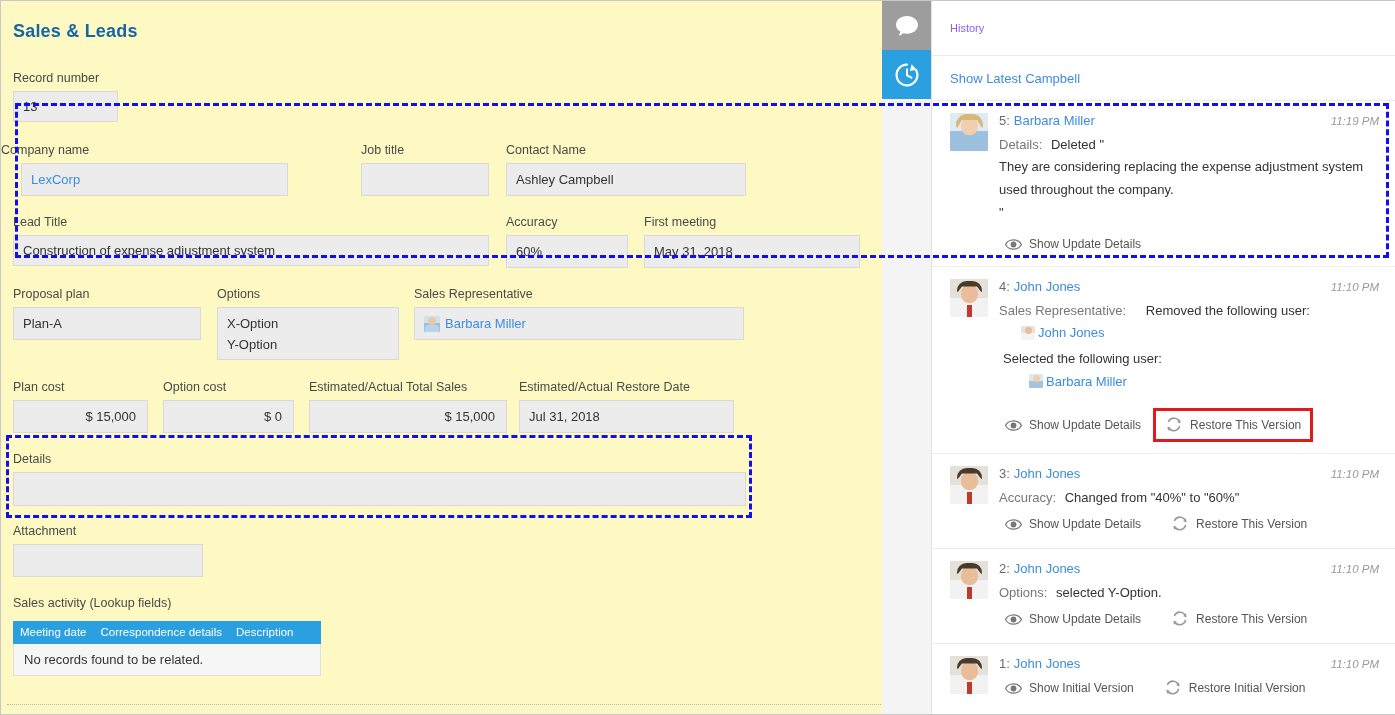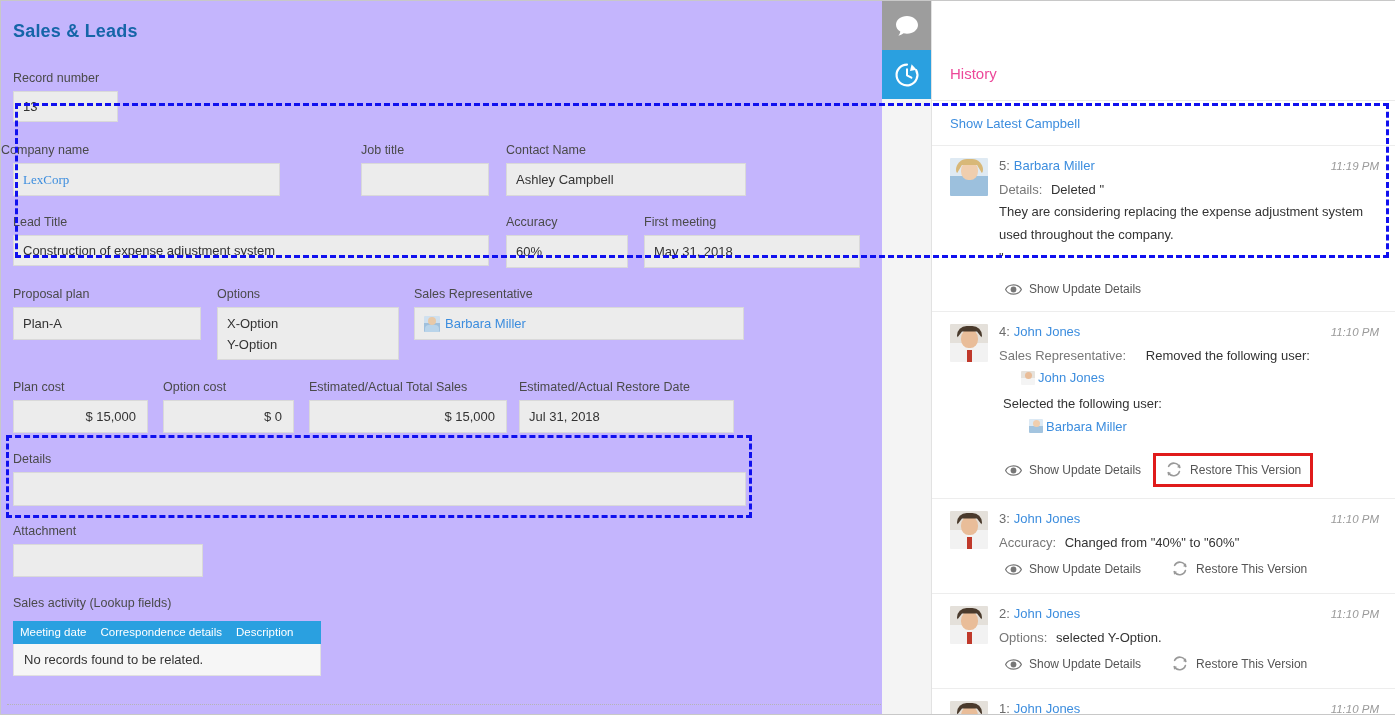--- a/index.html
+++ b/index.html
@@ -11,21 +11,21 @@
     overflow:hidden;
     position:relative;
   }
 
   
   #app { position:absolute; inset:0; border:1px solid #c8c8c8; background:#f4f4f4; }
 
   
   #form-panel {
     position:absolute; left:0; top:0; width:896px; height:713px;
-    background:#c4b5fd; overflow:hidden;
+    background:#fef9c3; overflow:hidden;
   }
   #page-title {
     position:absolute; left:12px; top:20px;
     font-size:18px; font-weight:bold; color:#1565a8; letter-spacing:.2px;
   }
   .fld-label {
     position:absolute; font-size:12.5px; color:#4a4a4a; white-space:nowrap;
   }
   .fld-box {
     position:absolute; background:#ececec; border:1px solid #d9d9d9;
@@ -78,21 +78,21 @@
   #rail-comments { background:#9d9d9d; }
   #rail-history  { background:#2aa0e0; }
 
   
   #history-panel {
     position:absolute; left:930px; top:0; width:464px; height:713px;
     background:#fff; border-left:1px solid #e2e2e2; overflow:hidden;
   }
   #history-header {
     height:55px; display:flex; align-items:center; padding-left:18px;
-    font-size:15px; color:#ec4899; border-bottom:1px solid #eaeaea;margin-top:45px;
+    font-size:11px; color:#8b5cf6; border-bottom:1px solid #eaeaea;
   }
   #show-latest {
     padding:15px 0 14px 18px; font-size:13px; color:#3c8dde; cursor:pointer;
   }
   .hist-entry {
     display:flex; gap:11px; padding:12px 14px 11px 18px;
     border-top:1px solid #ededed; position:relative;
   }
   .hist-entry.first { border-top:1px solid #ededed; }
   .hist-av {
@@ -142,21 +142,21 @@
 <div id="app">
 
   <div id="form-panel">
 
     <div id="page-title">Sales &amp; Leads</div>
 
     <div class="fld-label" style="left:12px; top:70px;">Record number</div>
     <div class="fld-box" style="left:12px; top:90px; width:105px; height:31px;">13</div>
 
     <div class="fld-label" style="left:0; top:142px;">Company name</div>
-    <div class="fld-box link" style="left:12px; top:162px; width:267px; height:33px;font-family:Liberation Serif, serif;">LexCorp</div>
+    <div class="fld-box link" style="left:20px; top:162px; width:267px; height:33px;">LexCorp</div>
 
     <div class="fld-label" style="left:360px; top:142px;">Job title</div>
     <div class="fld-box empty" style="left:360px; top:162px; width:128px; height:33px;"></div>
 
     <div class="fld-label" style="left:505px; top:142px;">Contact Name</div>
     <div class="fld-box" style="left:505px; top:162px; width:240px; height:33px;">Ashley Campbell</div>
 
     <div class="fld-label" style="left:12px; top:214px;">Lead Title</div>
     <div class="fld-box" style="left:12px; top:234px; width:476px; height:31px;">Construction of expense adjustment system</div>
 

